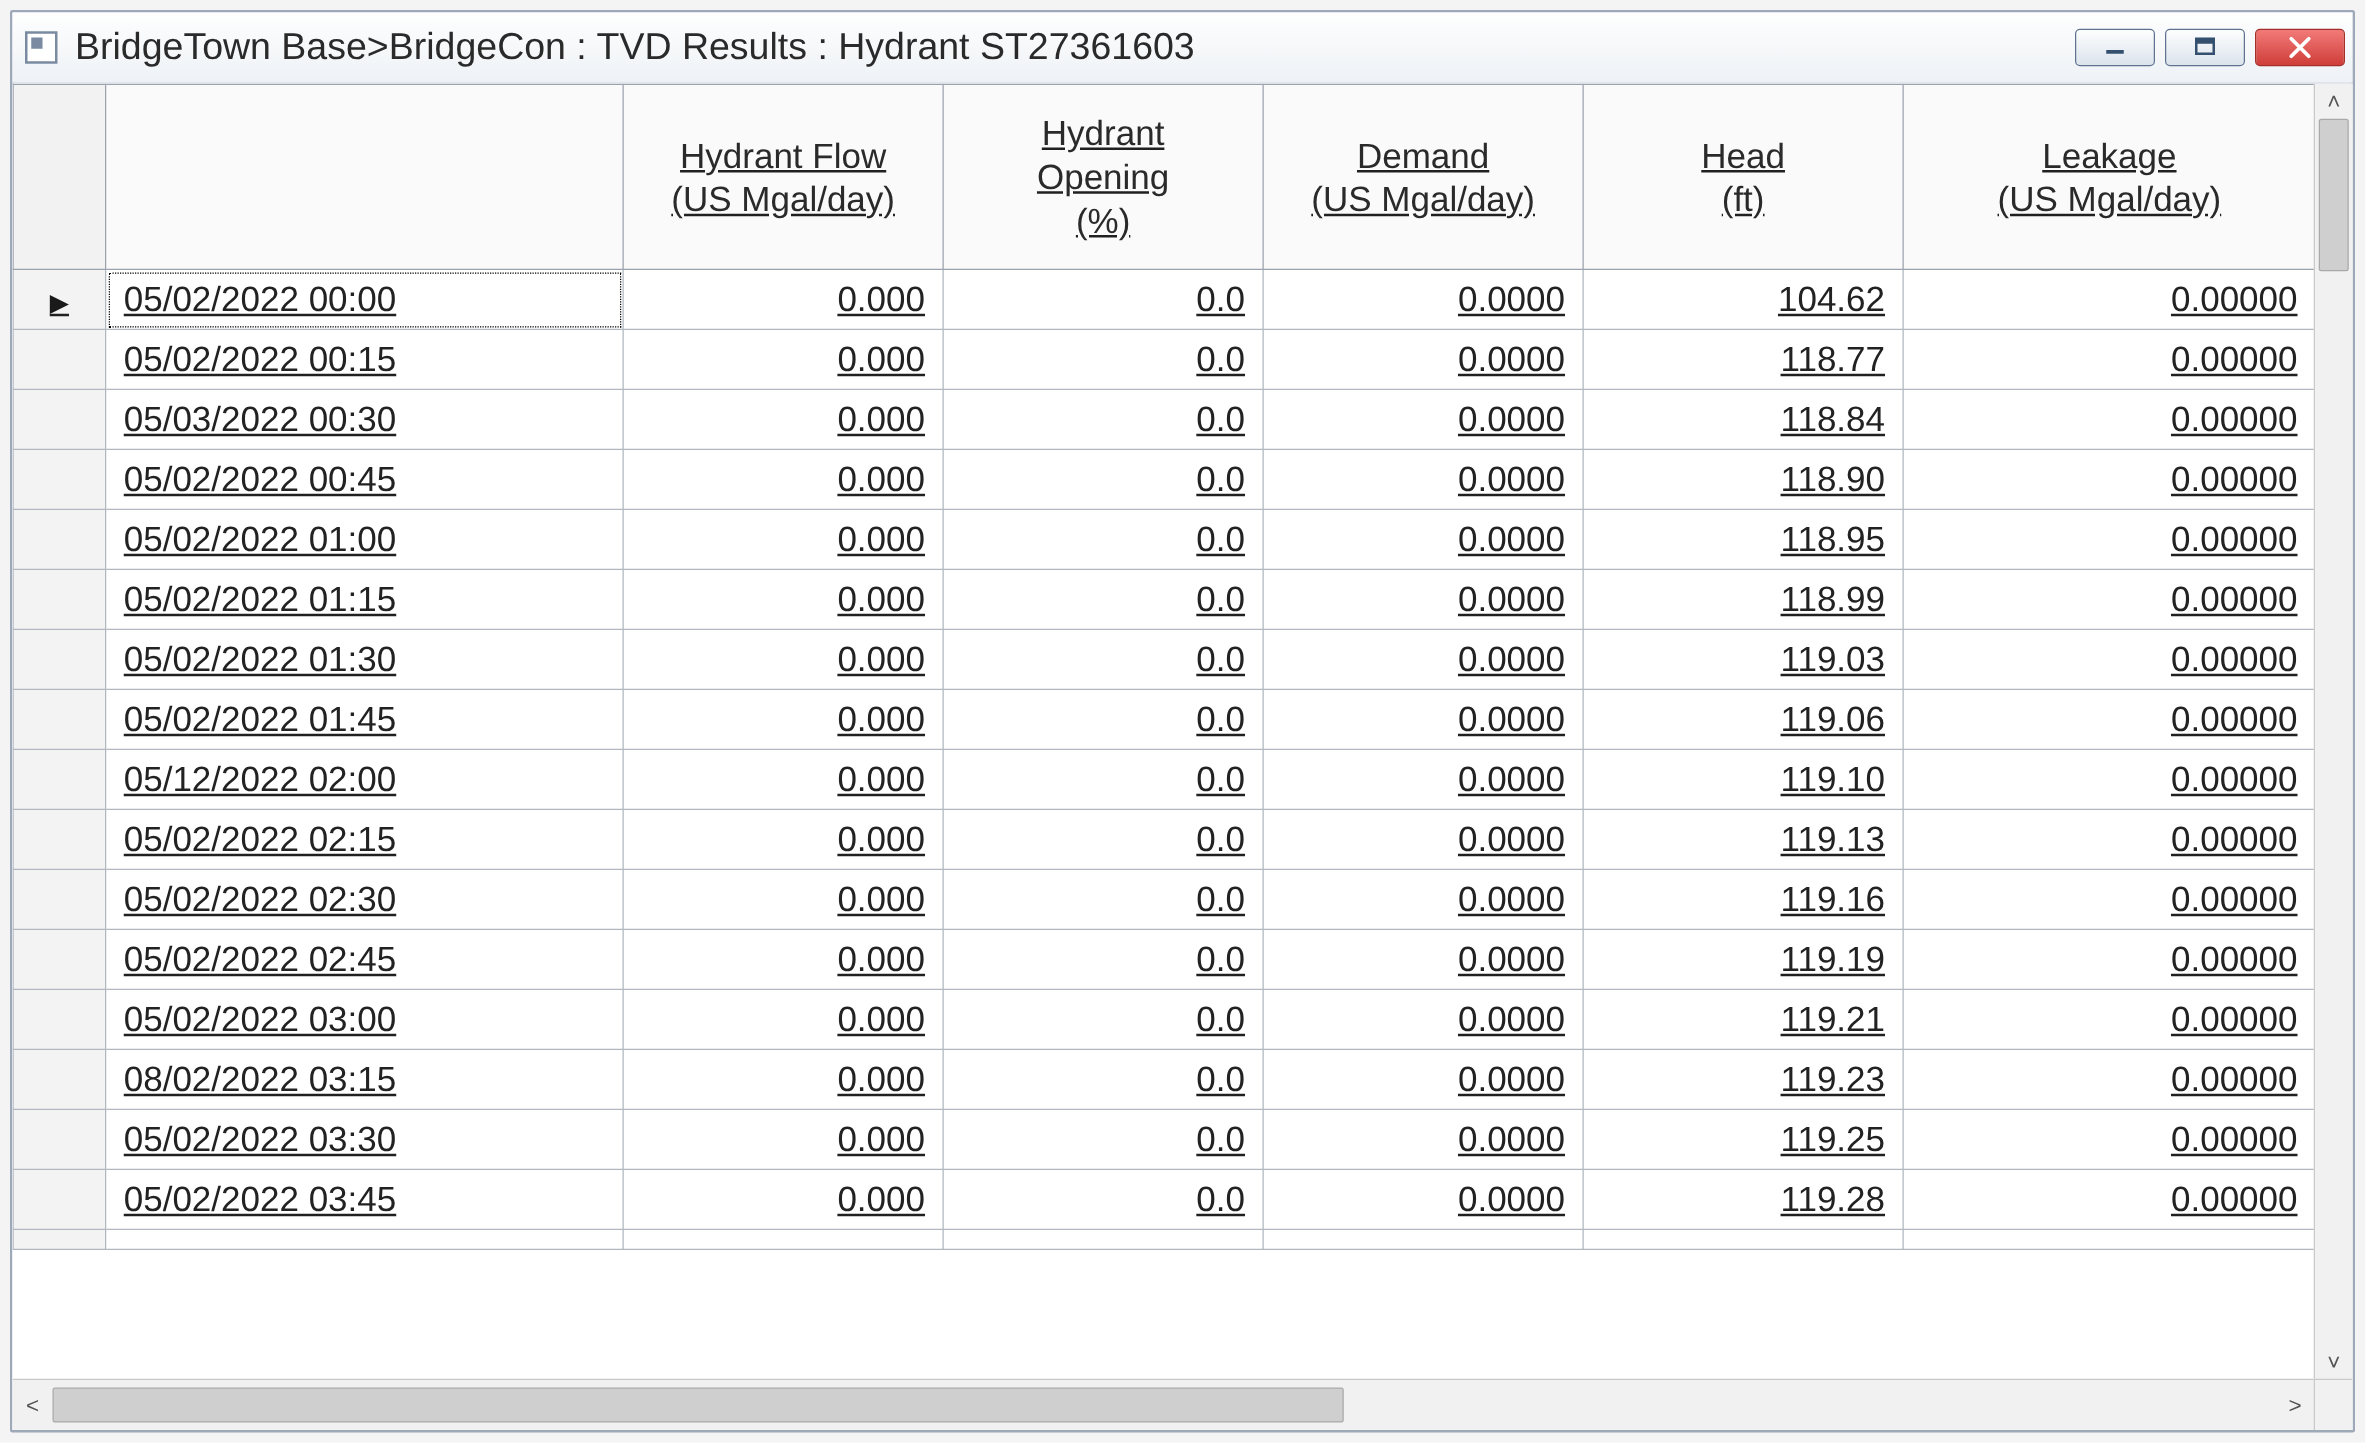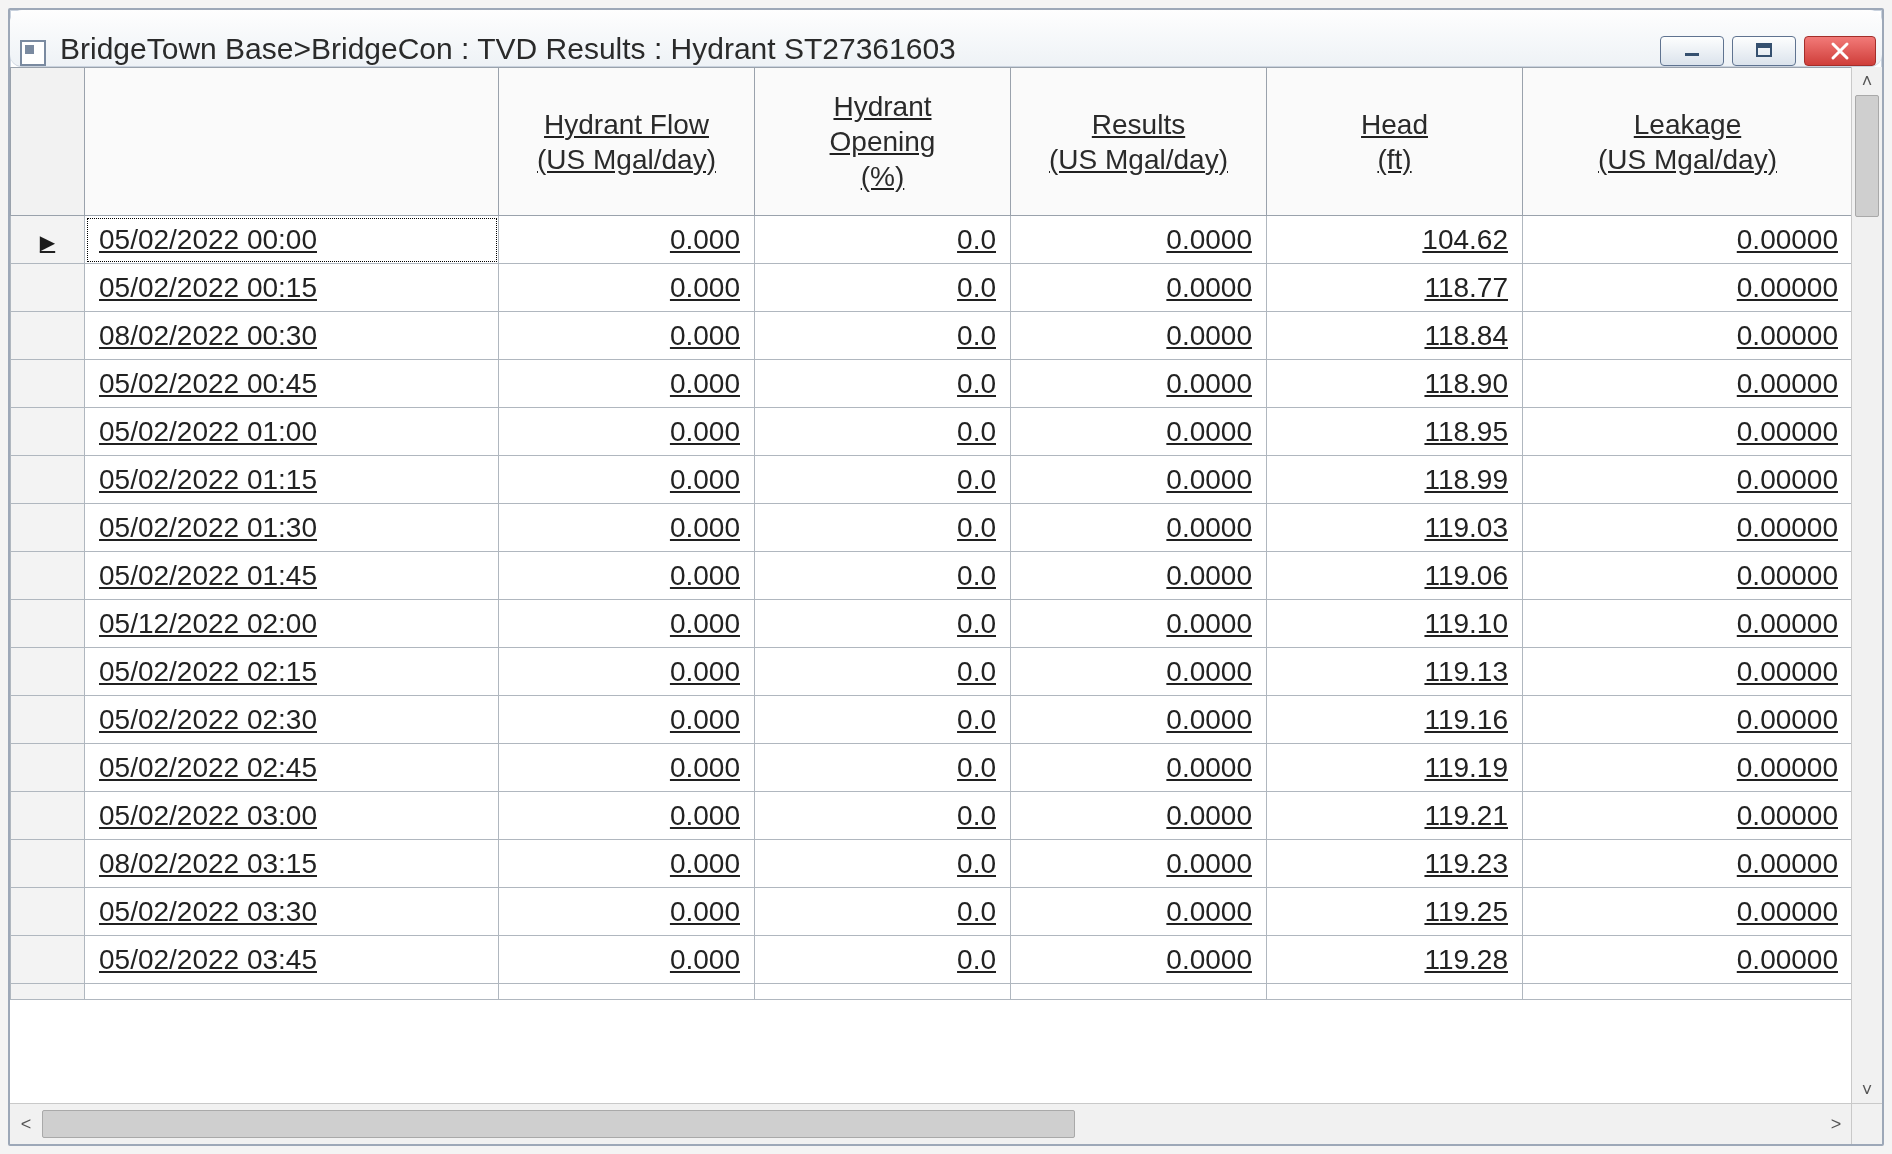--- a/index.html
+++ b/index.html
@@ -31,24 +31,23 @@
     display: flex;
     flex-direction: column;
   }
 
   .titlebar {
     height: 56px;
     flex: 0 0 56px;
     background: linear-gradient(#fefefe, #eef2f6);
     border-bottom: 1px solid #c9d2de;
     display: flex;
-    align-items: flex-end;
+    align-items: center;
     padding-left: 10px;
     position: relative;
-    border-radius: 12px;
   }
 
   .titlebar .appicon {
     width: 26px;
     height: 26px;
     background: #ffffff;
     border: 2px solid #7a8aa0;
     margin-right: 14px;
     box-sizing: border-box;
     position: relative;
@@ -319,21 +318,21 @@
           </colgroup>
           <thead>
             <tr>
               <th class="rowhdr"></th>
               <th></th>
               <th>Hydrant Flow
 (US Mgal/day)</th>
               <th>Hydrant
 Opening
 (%)</th>
-              <th>Results
+              <th>Demand
 (US Mgal/day)</th>
               <th>Head
 (ft)</th>
               <th>Leakage
 (US Mgal/day)</th>
             </tr>
           </thead>
           <tbody id="grid-body">
 
           <tr>
@@ -349,21 +348,21 @@
                 <td class="rowhdr"></td>
                 <td class="timecell">05/02/2022 00:15</td>
                 <td class="num">0.000</td>
                 <td class="num">0.0</td>
                 <td class="num">0.0000</td>
                 <td class="num">118.77</td>
                 <td class="num">0.00000</td>
               </tr>
               <tr>
                 <td class="rowhdr"></td>
-                <td class="timecell">08/02/2022 00:30</td>
+                <td class="timecell">05/03/2022 00:30</td>
                 <td class="num">0.000</td>
                 <td class="num">0.0</td>
                 <td class="num">0.0000</td>
                 <td class="num">118.84</td>
                 <td class="num">0.00000</td>
               </tr>
               <tr>
                 <td class="rowhdr"></td>
                 <td class="timecell">05/02/2022 00:45</td>
                 <td class="num">0.000</td>

